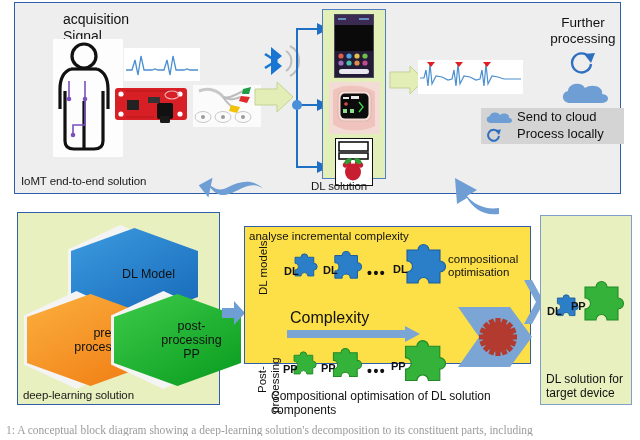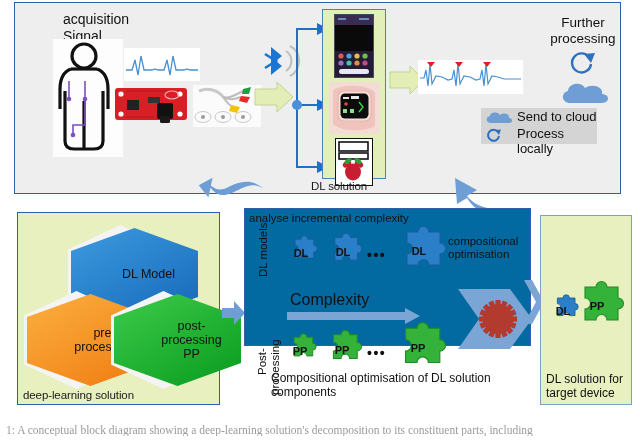--- a/index.html
+++ b/index.html
@@ -17,22 +17,22 @@
 
   #panel-iomt{
     left:14px;top:2px;width:607px;height:192px;
     background:#eeeeee;border:1.6px solid #2f5fa8;
   }
   #panel-dl{
     left:17px;top:212px;width:203px;height:193px;
     background:#e9f0bf;border:1.6px solid #2f5fa8;
   }
   #panel-comp{
-    left:244px;top:208px;width:287px;height:138px;
-    background:#0369a1;border:1.6px solid #2f5fa8;
+    left:244px;top:226px;width:287px;height:138px;
+    background:#fde047;border:1.6px solid #2f5fa8;
   }
   #panel-target{
     left:540px;top:215px;width:92px;height:190px;
     background:#e9f0bf;border:1.6px solid #7f9fc8;
   }
 
   .panel-label{
     position:absolute;font-size:11.5px;color:#1a1a1a;line-height:12.5px;
     letter-spacing:-0.1px;
   }
@@ -60,21 +60,21 @@
     position:absolute;left:307px;top:6px;width:64px;height:170px;
     background:#e3efb8;border:1.4px solid #4f7fbf;box-sizing:border-box;
   }
   .device-img{position:absolute;border:1px solid #4a4a55;box-sizing:border-box;}
 
   
   .garrow{position:absolute;}
 
   
   #legend{
-    position:absolute;left:466px;top:105px;width:116px;height:36px;
+    position:absolute;left:466px;top:105px;width:143px;height:36px;
     background:#d4d4d4;
   }
   .legend-row{position:absolute;font-size:13px;color:#111;line-height:15px;}
 
   
   #further{
     position:absolute;left:524px;top:12px;width:88px;
     text-align:center;font-size:13.5px;line-height:15.5px;color:#111;
   }
 
@@ -89,21 +89,20 @@
   }
   .hexwrap{position:absolute;background:#f4f4f4;
     clip-path:polygon(50% 0%,100% 25%,100% 75%,50% 100%,0% 75%,0% 25%);}
   .vlabel{
     position:absolute;font-size:11.5px;color:#111;
     transform:rotate(-90deg);transform-origin:left top;white-space:nowrap;
   }
   .puzzle{position:absolute;}
   .puzzle-txt{
     position:absolute;font-size:11px;font-weight:bold;color:#111;
-    text-align:center;
   }
   .dots{position:absolute;font-size:14px;font-weight:bold;color:#111;letter-spacing:1.5px;}
   #complexity-lbl{position:absolute;left:288px;top:291px;font-size:16px;color:#111;}
 
   
   #caption{
     position:absolute;left:6px;top:424px;width:632px;
     font-family:"Liberation Serif", serif;
     font-size:11.5px;color:#9b9b9b;white-space:nowrap;overflow:hidden;
   }
@@ -313,20 +312,21 @@
         <path d="M6 12 C1 12 0 6 5 5 C5 1 13 0 15 4 C19 1 25 3 24 7 C28 7 28 12 24 12 Z" fill="#6e9ed4"></path>
       </svg>
       <div class="legend-row" style="left:36px;top:1px;">Send to cloud</div>
       <svg style="position:absolute;left:4px;top:19px;" width="18" height="16" viewBox="0 0 18 16">
         <path d="M13 5 A5.5 5.5 0 1 0 14 9" fill="none" stroke="#2f6fbf" stroke-width="2"></path>
         <polygon points="10,3 16,2.5 14,8" fill="#2f6fbf"></polygon>
       </svg>
       <div class="legend-row" style="left:36px;top:18px;">Process locally</div>
     </div>
 
+    <div class="panel-label" style="left:6px;top:172px;">IoMT end-to-end solution</div>
   </div>
 
   <div class="panel-label" style="left:311px;top:180px;font-size:11.5px;">DL solution</div>
 
   <svg style="position:absolute;left:196px;top:178px;" width="70" height="42" viewBox="0 0 70 42">
     <path d="M66 4 C52 -2 44 10 34 16 C26 21 20 19 14 14 L14 24 L2 14 L14 4 L14 12 C20 15 25 15 31 10 C41 2 52 -4 66 4 Z" fill="#6e9ed4" transform="rotate(12 35 14)"></path>
   </svg>
 
   <svg style="position:absolute;left:443px;top:168px;" width="60" height="50" viewBox="0 0 60 50">
     <path d="M56 46 C40 48 30 40 24 30 L14 36 L12 10 L34 22 L24 28 C30 36 42 42 56 40 Z" fill="#6e9ed4"></path>

